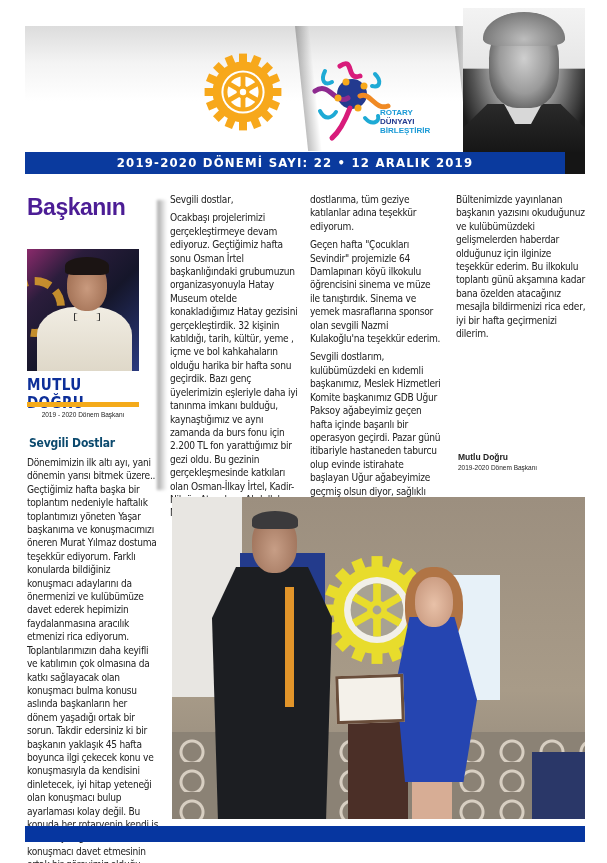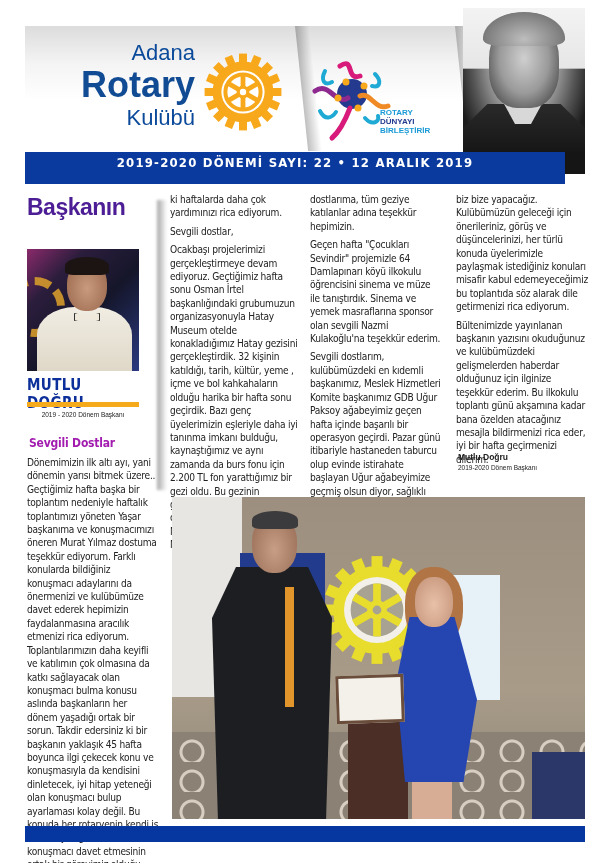--- a/index.html
+++ b/index.html
@@ -49,21 +49,21 @@
     position: absolute; left: 0; top: 96px; width: 122px; height: 60px;
     background: linear-gradient(#2a2a2a, #111);
     clip-path: polygon(20% 0, 80% 0, 100% 40%, 100% 100%, 0 100%, 0 40%);
   }
   .portrait .collar {
     position: absolute; left: 40px; top: 94px; width: 40px; height: 22px; background: #d8d8d8;
     clip-path: polygon(0 0, 100% 0, 70% 100%, 30% 100%);
   }
 
   .issue-bar {
-    position: absolute; left: 25px; top: 152px; width: 540px; height: 32px;
+    position: absolute; left: 25px; top: 152px; width: 540px; height: 22px;
     background: #0a3a9e; color: #ffffff; text-align: center;
     font-size: 13px; font-weight: bold; letter-spacing: 1.2px; line-height: 22px;
     font-family: "DejaVu Sans Condensed", "DejaVu Sans", sans-serif;
   }
   .issue-bar-right { position: absolute; left: 565px; top: 152px; width: 20px; height: 22px; background: #151515; }
 
   
   .section-title {
     position: absolute; left: 27px; top: 196px; width: 115px;
     color: #4c1d95; font-size: 23px; font-weight: bold; line-height: 22px; letter-spacing: -0.5px;
@@ -93,21 +93,21 @@
   }
   .president-name {
     position: absolute; left: 27px; top: 376px; width: 115px; color: #0d2f99;
     font-size: 15px; font-weight: bold; letter-spacing: 0.4px;
     font-family: "DejaVu Sans Condensed", "DejaVu Sans", sans-serif;
   }
   .name-rule { position: absolute; left: 27px; top: 402px; width: 112px; height: 5px; background: #f4aa1a; }
   .president-role { position: absolute; left: 27px; top: 411px; width: 112px; text-align: center; font-size: 6.5px; color: #222; }
 
   .subhead {
-    position: absolute; left: 29px; top: 436px; font-size: 12px; font-weight: bold; color: #a21caf;
+    position: absolute; left: 29px; top: 436px; font-size: 12px; font-weight: bold; color: #0c4a6e;
     font-family: "DejaVu Sans Condensed", "DejaVu Sans", sans-serif; letter-spacing: -0.2px;
   }
   .col-text {
     position: absolute; font-size: 10.1px; line-height: 13.4px; color: #222; letter-spacing: -0.25px;
     font-family: "DejaVu Sans Condensed", "DejaVu Sans", sans-serif;
   }
   .col-text p { margin-bottom: 5px; }
   .col1 { left: 27px; top: 456px; width: 132px; }
   .col1 p { margin-bottom: 0; }
   .col2 { left: 170px; top: 193px; width: 130px; }
@@ -170,25 +170,20 @@
 
   .footer-bar { position: absolute; left: 25px; top: 826px; width: 560px; height: 16px; background: #0636a0; }
 </style>
 </head>
 <body>
 
 <div class="masthead">
   <div class="mast-divider1"></div>
   <div class="mast-divider2"></div>
 
-  <div class="club-name">
-    <div class="club-adana">Adana</div>
-    <div class="club-rotary">Rotary</div>
-    <div class="club-kulubu">Kulübü</div>
-  </div>
 
   <svg class="rotary-wheel" viewBox="0 0 100 100">
     <g fill="#f7a81b">
       <circle cx="50" cy="50" r="38"></circle>
       <g id="teeth">
         <rect x="45" y="2" width="10" height="12"></rect>
         <rect x="45" y="86" width="10" height="12"></rect>
         <rect x="2" y="45" width="12" height="10"></rect>
         <rect x="86" y="45" width="12" height="10"></rect>
       </g>
@@ -258,34 +253,32 @@
 
 <div class="subhead">Sevgili Dostlar</div>
 
 <div class="col-text col1">
   <p>Dönemimizin ilk altı ayı, yani dönemin yarısı bitmek üzere.. Geçtiğimiz hafta başka bir toplantım nedeniyle haftalık toplantımızı  yöneten Yaşar başkanıma ve konuşmacımızı öneren Murat Yılmaz dostuma teşekkür ediyorum. Farklı konularda bildiğiniz konuşmacı adaylarını da önermenizi ve kulübümüze davet ederek hepimizin faydalanmasına aracılık etmenizi rica ediyorum. Toplantılarımızın daha keyifli ve katılımın çok olmasına da katkı sağlayacak olan konuşmacı bulma konusu aslında başkanların her dönem yaşadığı ortak bir sorun. Takdir edersiniz ki bir başkanın yaklaşık 45 hafta boyunca ilgi çekecek konu ve konuşmasıyla da kendisini dinletecek, iyi hitap yeteneği olan konuşmacı bulup ayarlaması kolay değil. Bu konuda her rotaryenin kendi iş alanı veya ilgi alanında konuşmacı davet etmesinin ortak bir görevimiz olduğu inancıyla bundan sonra-</p>
 </div>
 
 <div class="col-shadow"></div>
 
 <div class="col-text col2">
-  <p>ki haftalarda daha çok yardımınızı rica ediyorum.</p>
   <p>Sevgili dostlar,</p>
   <p>Ocakbaşı projelerimizi gerçekleştirmeye devam ediyoruz. Geçtiğimiz hafta sonu Osman İrtel başkanlığındaki grubumuzun organizasyonuyla Hatay Museum otelde konakladığımız Hatay gezisini gerçekleştirdik. 32 kişinin katıldığı, tarih, kültür, yeme , içme ve bol kahkahaların olduğu harika bir hafta sonu geçirdik. Bazı genç üyelerimizin eşleriyle daha iyi tanınma imkanı bulduğu, kaynaştığımız ve aynı zamanda da burs fonu için 2.200 TL fon yarattığımız bir gezi oldu. Bu gezinin gerçekleşmesinde katkıları olan Osman-İlkay İrtel, Kadir-Nilgün Ateşok ve Abdullah-Nadide Öngen</p>
 </div>
 
 <div class="col-text col3">
-  <p>dostlarıma, tüm geziye katılanlar adına teşekkür hepimizin.</p>
+  <p>dostlarıma, tüm geziye katılanlar adına teşekkür ediyorum.</p>
   <p>Geçen hafta "Çocukları Sevindir" projemizle 64 Damlapınarı köyü ilkokulu öğrencisini sinema ve müze ile tanıştırdık. Sinema ve yemek masraflarına sponsor olan sevgili Nazmi Kulakoğlu'na teşekkür ederim.</p>
   <p>Sevgili dostlarım, kulübümüzdeki en kıdemli başkanımız, Meslek Hizmetleri Komite başkanımız GDB Uğur Paksoy ağabeyimiz geçen hafta içinde başarılı bir operasyon geçirdi. Pazar günü itibariyle hastaneden taburcu olup evinde istirahate başlayan Uğur ağabeyimize geçmiş olsun diyor, sağlıklı günler temenni ediyorum.</p>
   <p>Sevgili dostlar, bu haftaki toplantımızı sizlerden gelen taleple</p>
 </div>
 
 <div class="col-text col4">
-  <p>biz bize yapacağız. Kulübümüzün geleceği için önerileriniz, görüş ve düşüncelerinizi, her türlü konuda üyelerimizle paylaşmak istediğiniz konuları misafir kabul edemeyeceğimiz bu toplantıda söz alarak dile getirmenizi rica ediyorum.</p>
   <p>Bültenimizde yayınlanan başkanın yazısını okuduğunuz ve kulübümüzdeki gelişmelerden haberdar olduğunuz için ilginize teşekkür ederim. Bu ilkokulu toplantı günü akşamına kadar bana özelden atacağınız mesajla bildirmenizi rica eder, iyi bir hafta geçirmenizi dilerim.</p>
 </div>
 
 <div class="signature-name">Mutlu Doğru</div>
 <div class="signature-role">2019-2020 Dönem Başkanı</div>
 
 <div class="event-photo">
   <div class="wall-left"></div>
   <div class="floor"></div>
   <div class="banner-left"></div>

